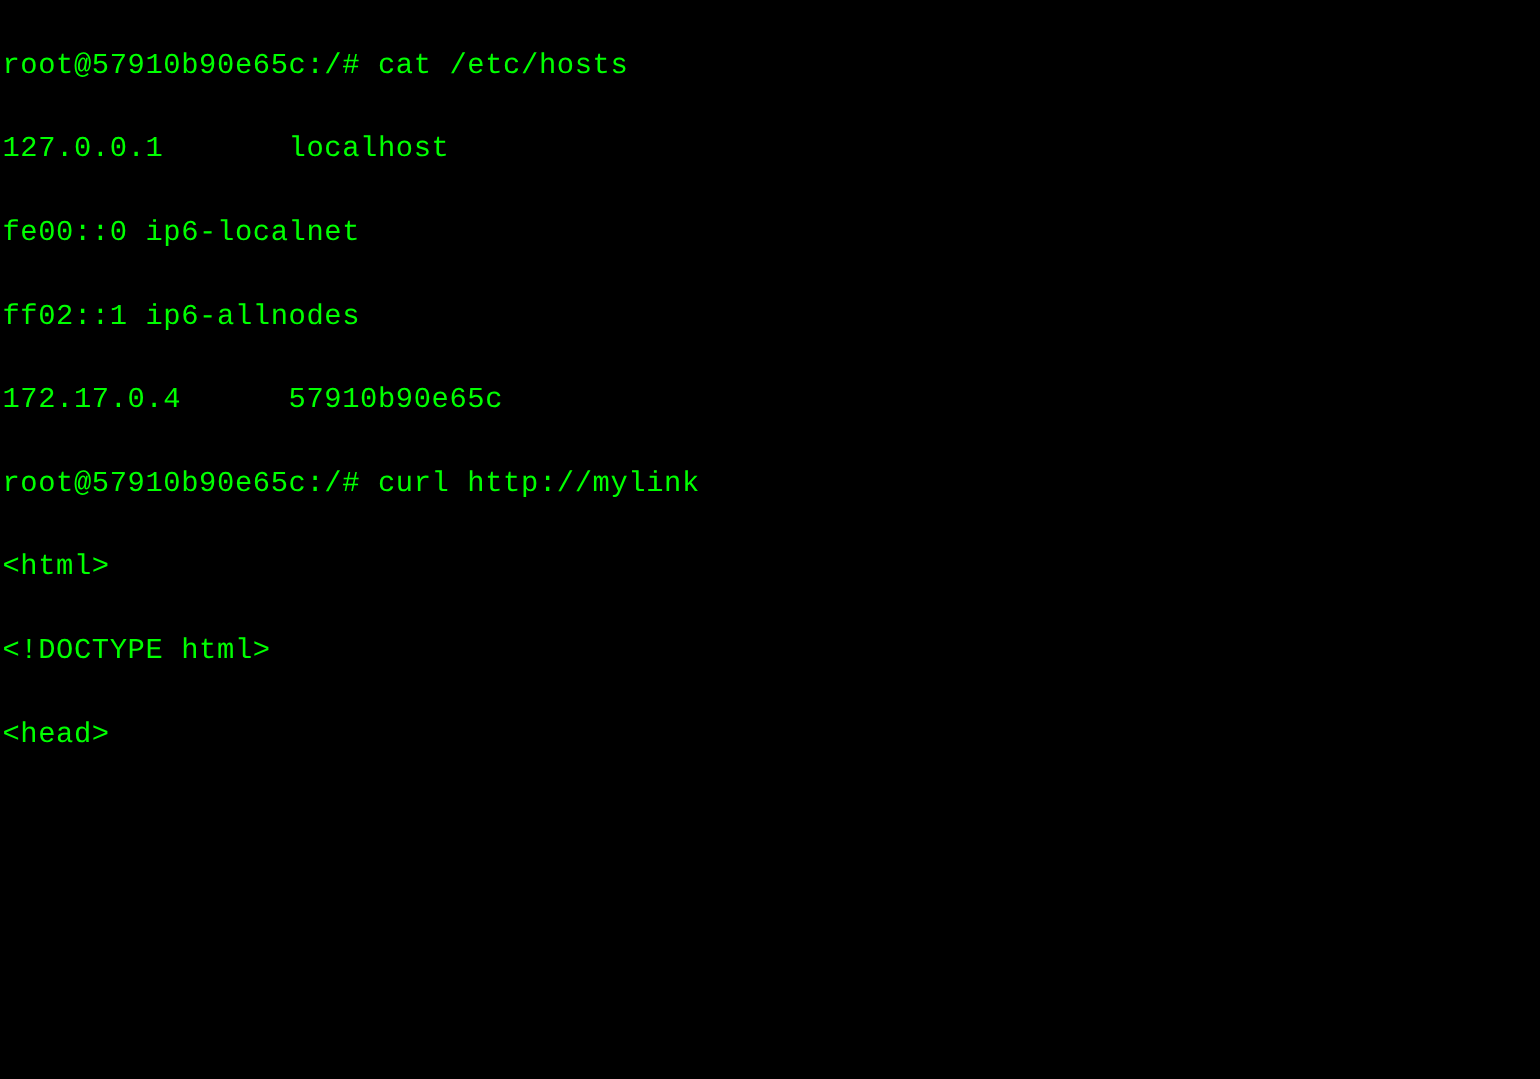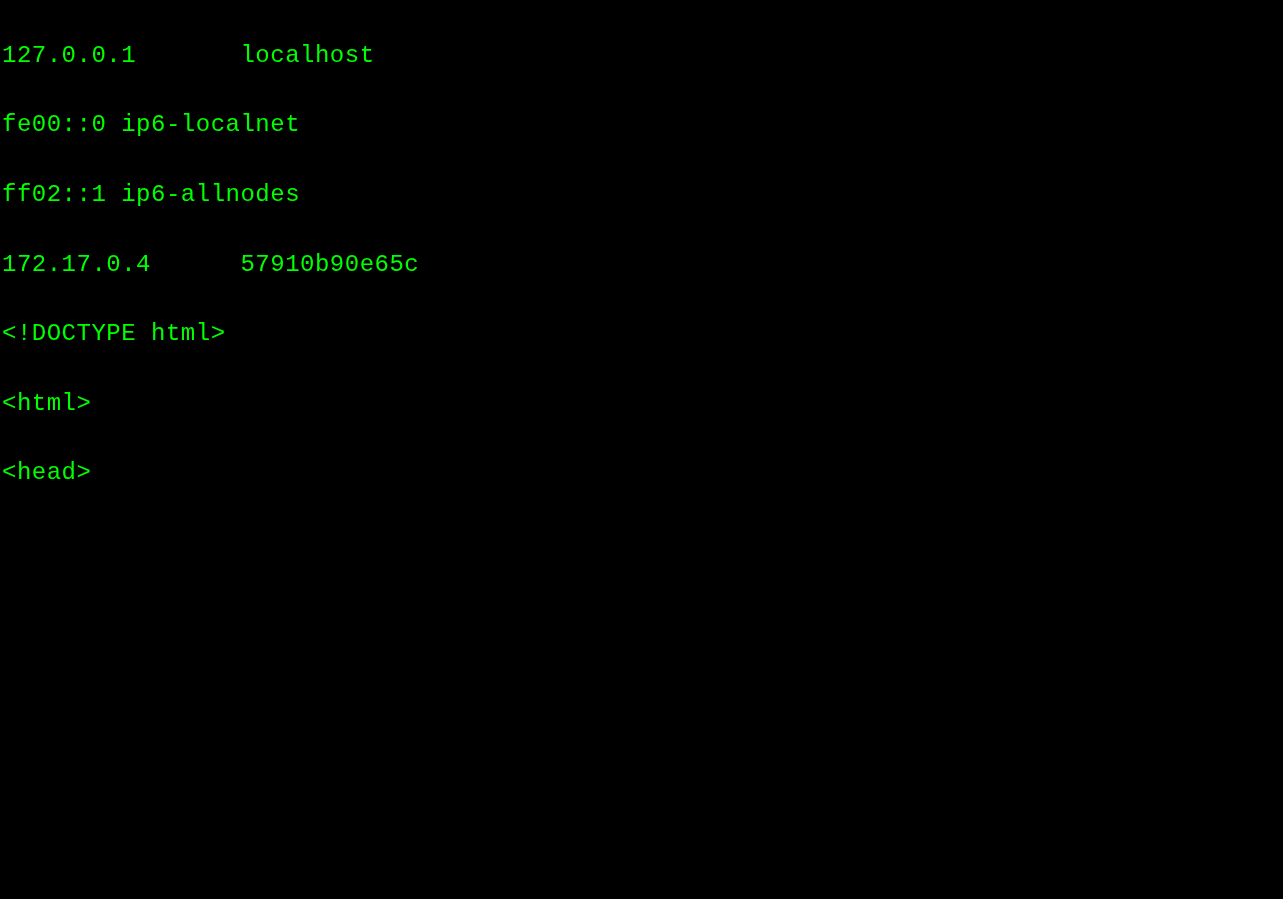--- a/index.html
+++ b/index.html
@@ -24,26 +24,28 @@
       white-space: pre;
     }
     .line {
       display: block;
     }
   </style>
 </head>
 <body>
 
 <div class="terminal">
+<span class="line">root@57910b90e65c:/# cat /etc/hosts</span>
 <span class="line">127.0.0.1       localhost</span>
 <span class="line">fe00::0 ip6-localnet</span>
 <span class="line">ff02::1 ip6-allnodes</span>
 <span class="line">172.17.0.4      57910b90e65c</span>
+<span class="line">root@57910b90e65c:/# curl http://mylink</span>
+<span class="line">&lt;html&gt;</span>
 <span class="line">&lt;!DOCTYPE html&gt;</span>
-<span class="line">&lt;html&gt;</span>
 <span class="line">&lt;head&gt;</span>
 
 
 
 
 
 
 
 
 

